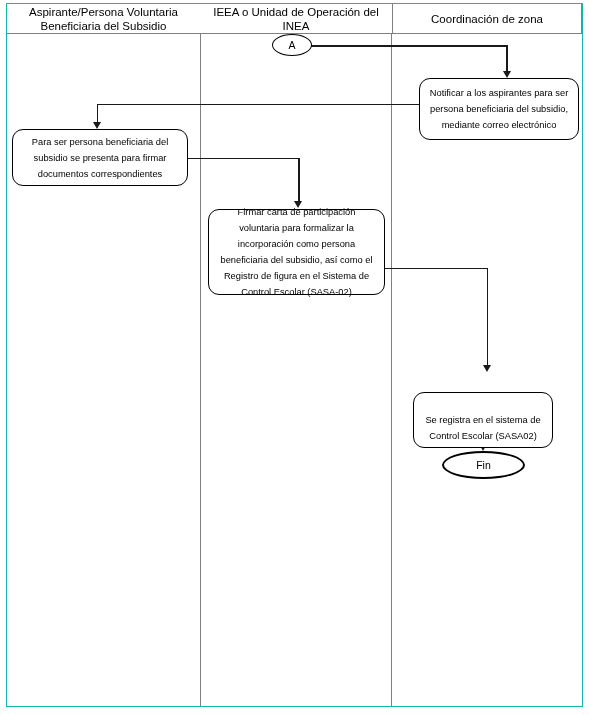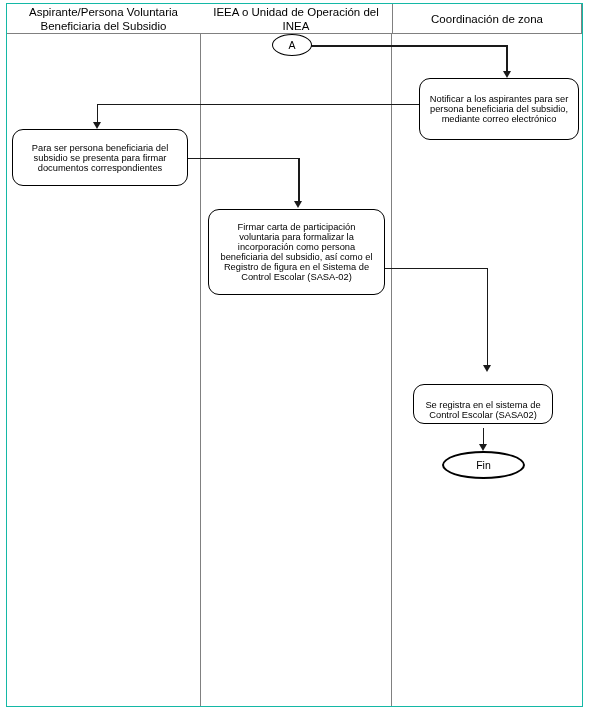--- a/index.html
+++ b/index.html
@@ -64,21 +64,21 @@
     position: absolute;
     box-sizing: border-box;
     border: 1.4px solid #000000;
     border-radius: 11px;
     background: #ffffff;
     display: flex;
     align-items: center;
     justify-content: center;
     text-align: center;
     font-size: 9.3px;
-    line-height: 10px;
+    line-height: 16px;
     padding: 3px 9px;
     z-index: 3;
   }
   .terminator {
     position: absolute;
     box-sizing: border-box;
     background: #ffffff;
     display: flex;
     align-items: center;
     justify-content: center;
@@ -161,21 +161,21 @@
   </div>
 
   <div class="node" style="left:12px; top:129px; width:176px; height:57px;">
     <span>Para ser persona beneficiaria del subsidio se presenta para firmar documentos correspondientes</span>
   </div>
 
   <div class="node" style="left:208px; top:209px; width:177px; height:86px;">
     <span>Firmar carta de participación voluntaria para formalizar la incorporación como persona beneficiaria del subsidio, así como el Registro de figura en el Sistema de Control Escolar (SASA-02)</span>
   </div>
 
-  <div class="node" style="left:413px; top:384px; width:140px; height:40px;align-items:flex-end;">
+  <div class="node" style="left:413px; top:392px; width:140px; height:56px;align-items:flex-end;">
     <span>Se registra en el sistema de Control Escolar (SASA02)</span>
   </div>
 
   <div class="terminator end-node" style="left:442px; top:451px; width:83px; height:28px;">
     <span>Fin</span>
   </div>
 
 </div>
 
 </body></html>

